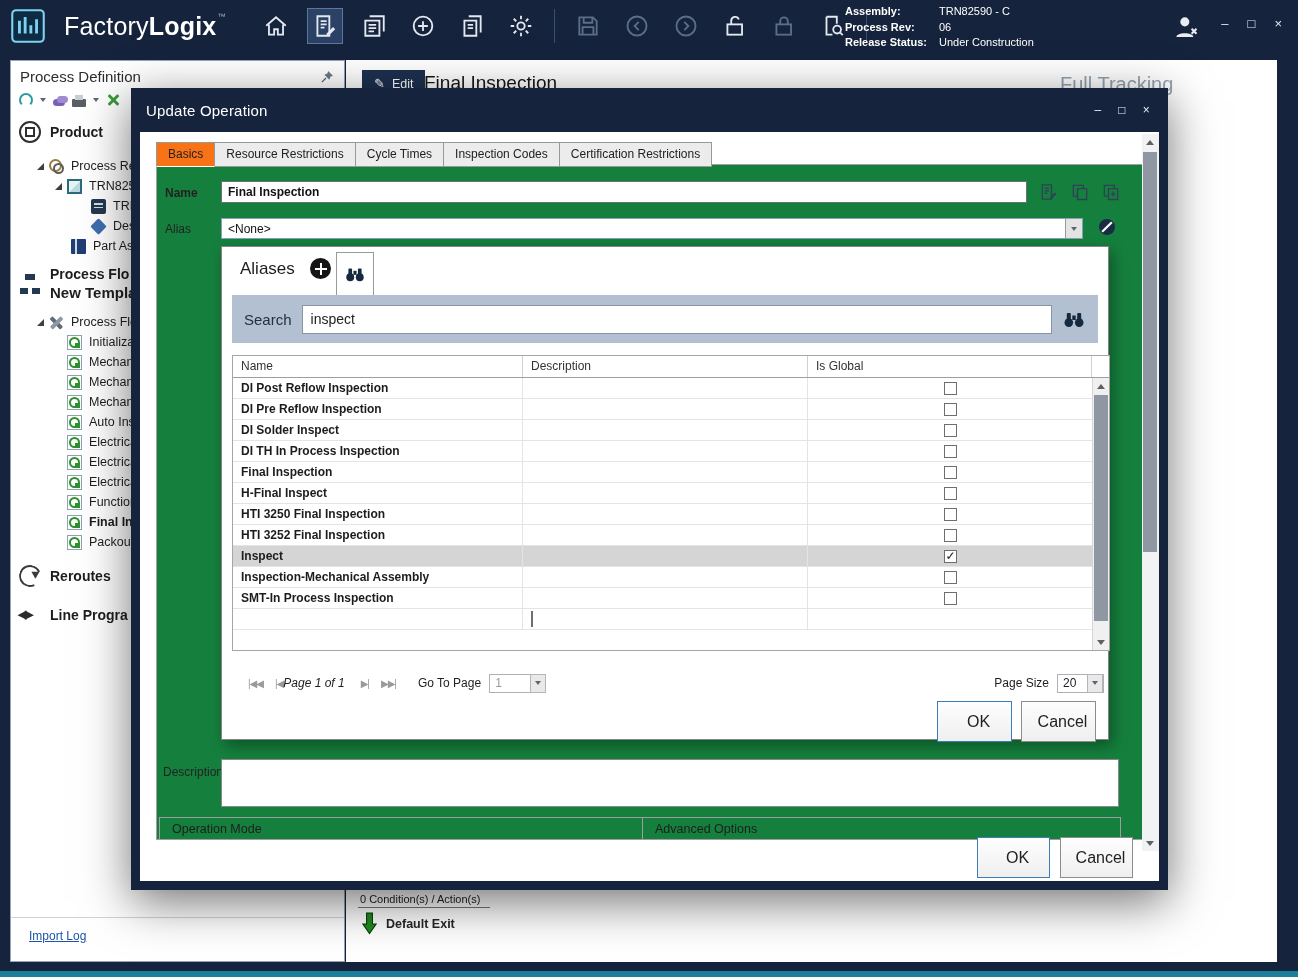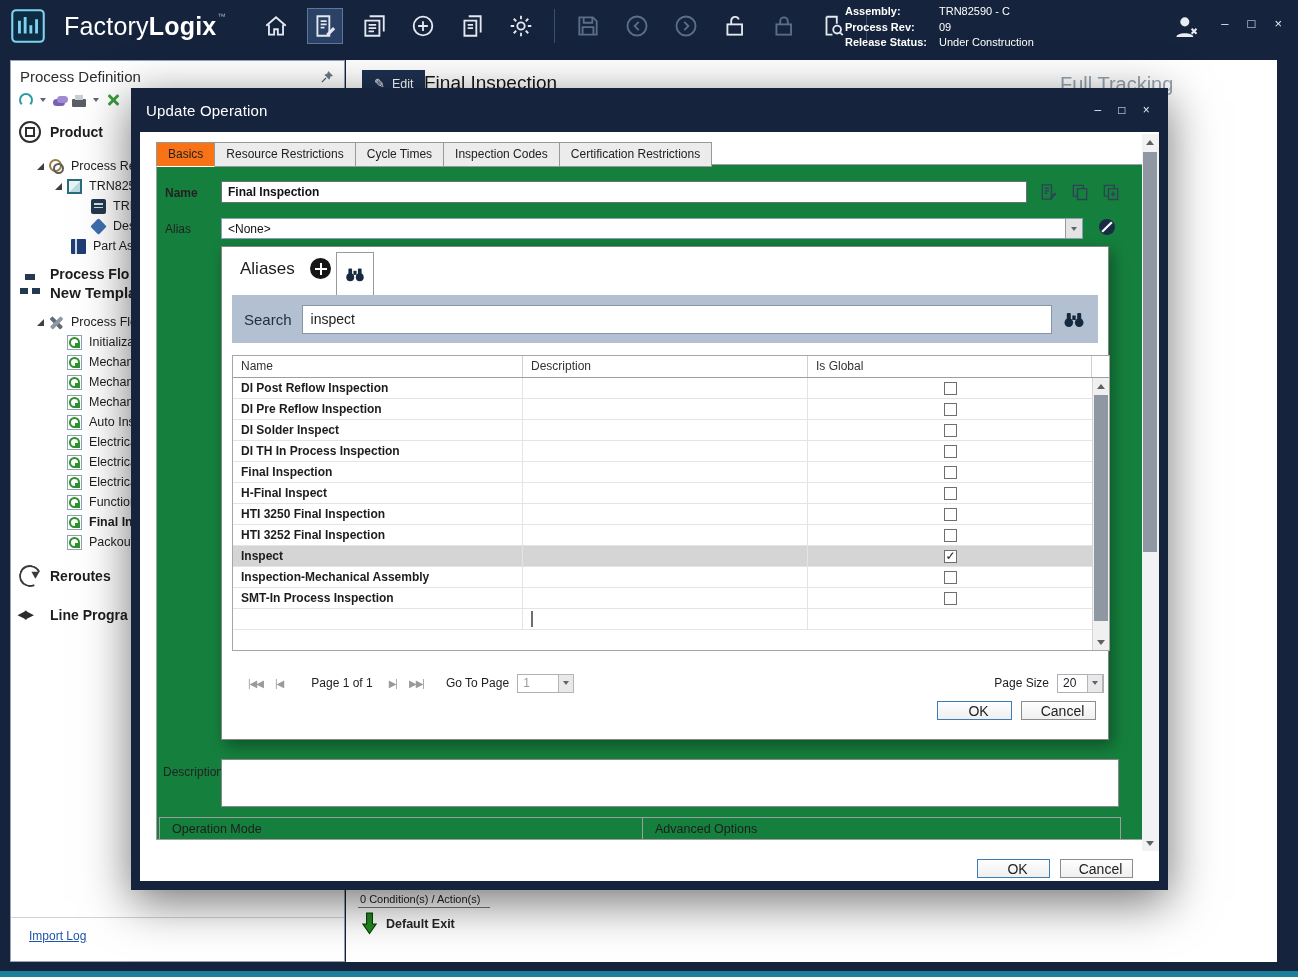--- a/index.html
+++ b/index.html
@@ -139,31 +139,31 @@
   .sa{position:absolute;left:0;width:16px;height:16px;display:flex;align-items:center;justify-content:center;}
   .sa.up{top:0;}.sa.dn{bottom:0;}
   .sa::after{content:"";border-left:4px solid transparent;border-right:4px solid transparent;}
   .sa.up::after{border-bottom:5px solid #606060;}
   .sa.dn::after{border-top:5px solid #606060;}
   .sthumb{position:absolute;left:1px;width:14px;background:#8f98a2;}
   .tscroll .sthumb{top:17px;height:226px;}
   .al-pager{position:absolute;left:10px;top:424px;width:878px;height:24px;display:flex;align-items:center;font-size:12px;color:#222;}
   .pgbtn{color:#9a9a9a;font-size:10px;letter-spacing:-1px;margin-left:12px;}
   .pgbtn:first-child{margin-left:16px;}
-  .pgtext{margin-left:28px;}
+  .pgtext{margin-left:0;font-style:italic;}
   .pgtext + .pgbtn{margin-left:16px;}
   .pglabel{margin-left:22px;}
   .goto-wrap{display:flex;margin-left:8px;}
   .goto{width:42px;height:19px;border:1px solid #adb2b8;color:#9b9b9b;font-size:12px;padding:0 5px;}
   .spin{width:16px;height:19px;background:#e9e9e9;border:1px solid #b5b5b5;margin-left:-1px;display:flex;align-items:center;justify-content:center;}
   .spacer{flex:1;}
   .psize{display:flex;align-items:center;margin-left:8px;margin-right:6px;border:1px solid #adb2b8;height:19px;background:#fff;}
   .psize .psval{width:30px;padding-left:5px;font-size:12px;color:#222;}
   .al-btns{position:absolute;right:12px;top:454px;display:flex;gap:9px;}
-  .btn{width:75px;height:19px;font-size:14px;background:linear-gradient(#fefefe,#efefef);border:1px solid #8c8c8c;color:#222;padding-left:8px;}
+  .btn{width:75px;height:41px;font-size:16px;background:linear-gradient(#fefefe,#efefef);border:1px solid #8c8c8c;color:#222;padding-left:8px;}
   .btn.default{border-color:#3e7cb8;}
   .desc{position:absolute;left:64px;top:594px;width:898px;height:48px;border:1px solid #8a8a8a;resize:none;}
   .opbox{position:absolute;left:2px;top:652px;width:962px;height:23px;border:1px solid #9e9e9e;border-bottom:none;display:flex;}
   .opcell{font-size:12.5px;color:#1d1d1d;padding:4px 0 0 12px;width:482px;border-bottom:1px solid #9e9e9e;}
   .opcell.adv{flex:1;border-left:1px solid #9e9e9e;}
   .vscroll{position:absolute;right:0;top:2px;bottom:30px;width:17px;background:#f1f2f3;}
   .vscroll .sthumb{top:18px;height:400px;}
   .dlg-btns{position:absolute;right:26px;bottom:3px;display:flex;gap:10px;}
   .dlg-btns .btn{width:73px;}
 
@@ -265,21 +265,21 @@
         </div>
       <div class="vsep"></div>
     </div>
     <div class="info">
       <div class="irow">
           <span class="ilabel">Assembly:</span>
           <span class="ivalue">TRN82590 - C</span>
         </div>
       <div class="irow">
           <span class="ilabel">Process Rev:</span>
-          <span class="ivalue">09</span>
+          <span class="ivalue">06</span>
         </div>
       <div class="irow">
           <span class="ilabel">Release Status:</span>
           <span class="ivalue">Under Construction</span>
         </div>
     </div>
     <div class="person">
         <svg width="28" height="28" viewBox="0 0 24 24" fill="none" stroke="currentColor" stroke-width="1.7">
           <circle cx="11" cy="7.6" r="3.9" fill="currentColor" stroke="none"></circle>
           <path d="M3.8 20.5c0-4.2 14.4-4.2 14.4 0z" fill="currentColor" stroke="none"></path>

